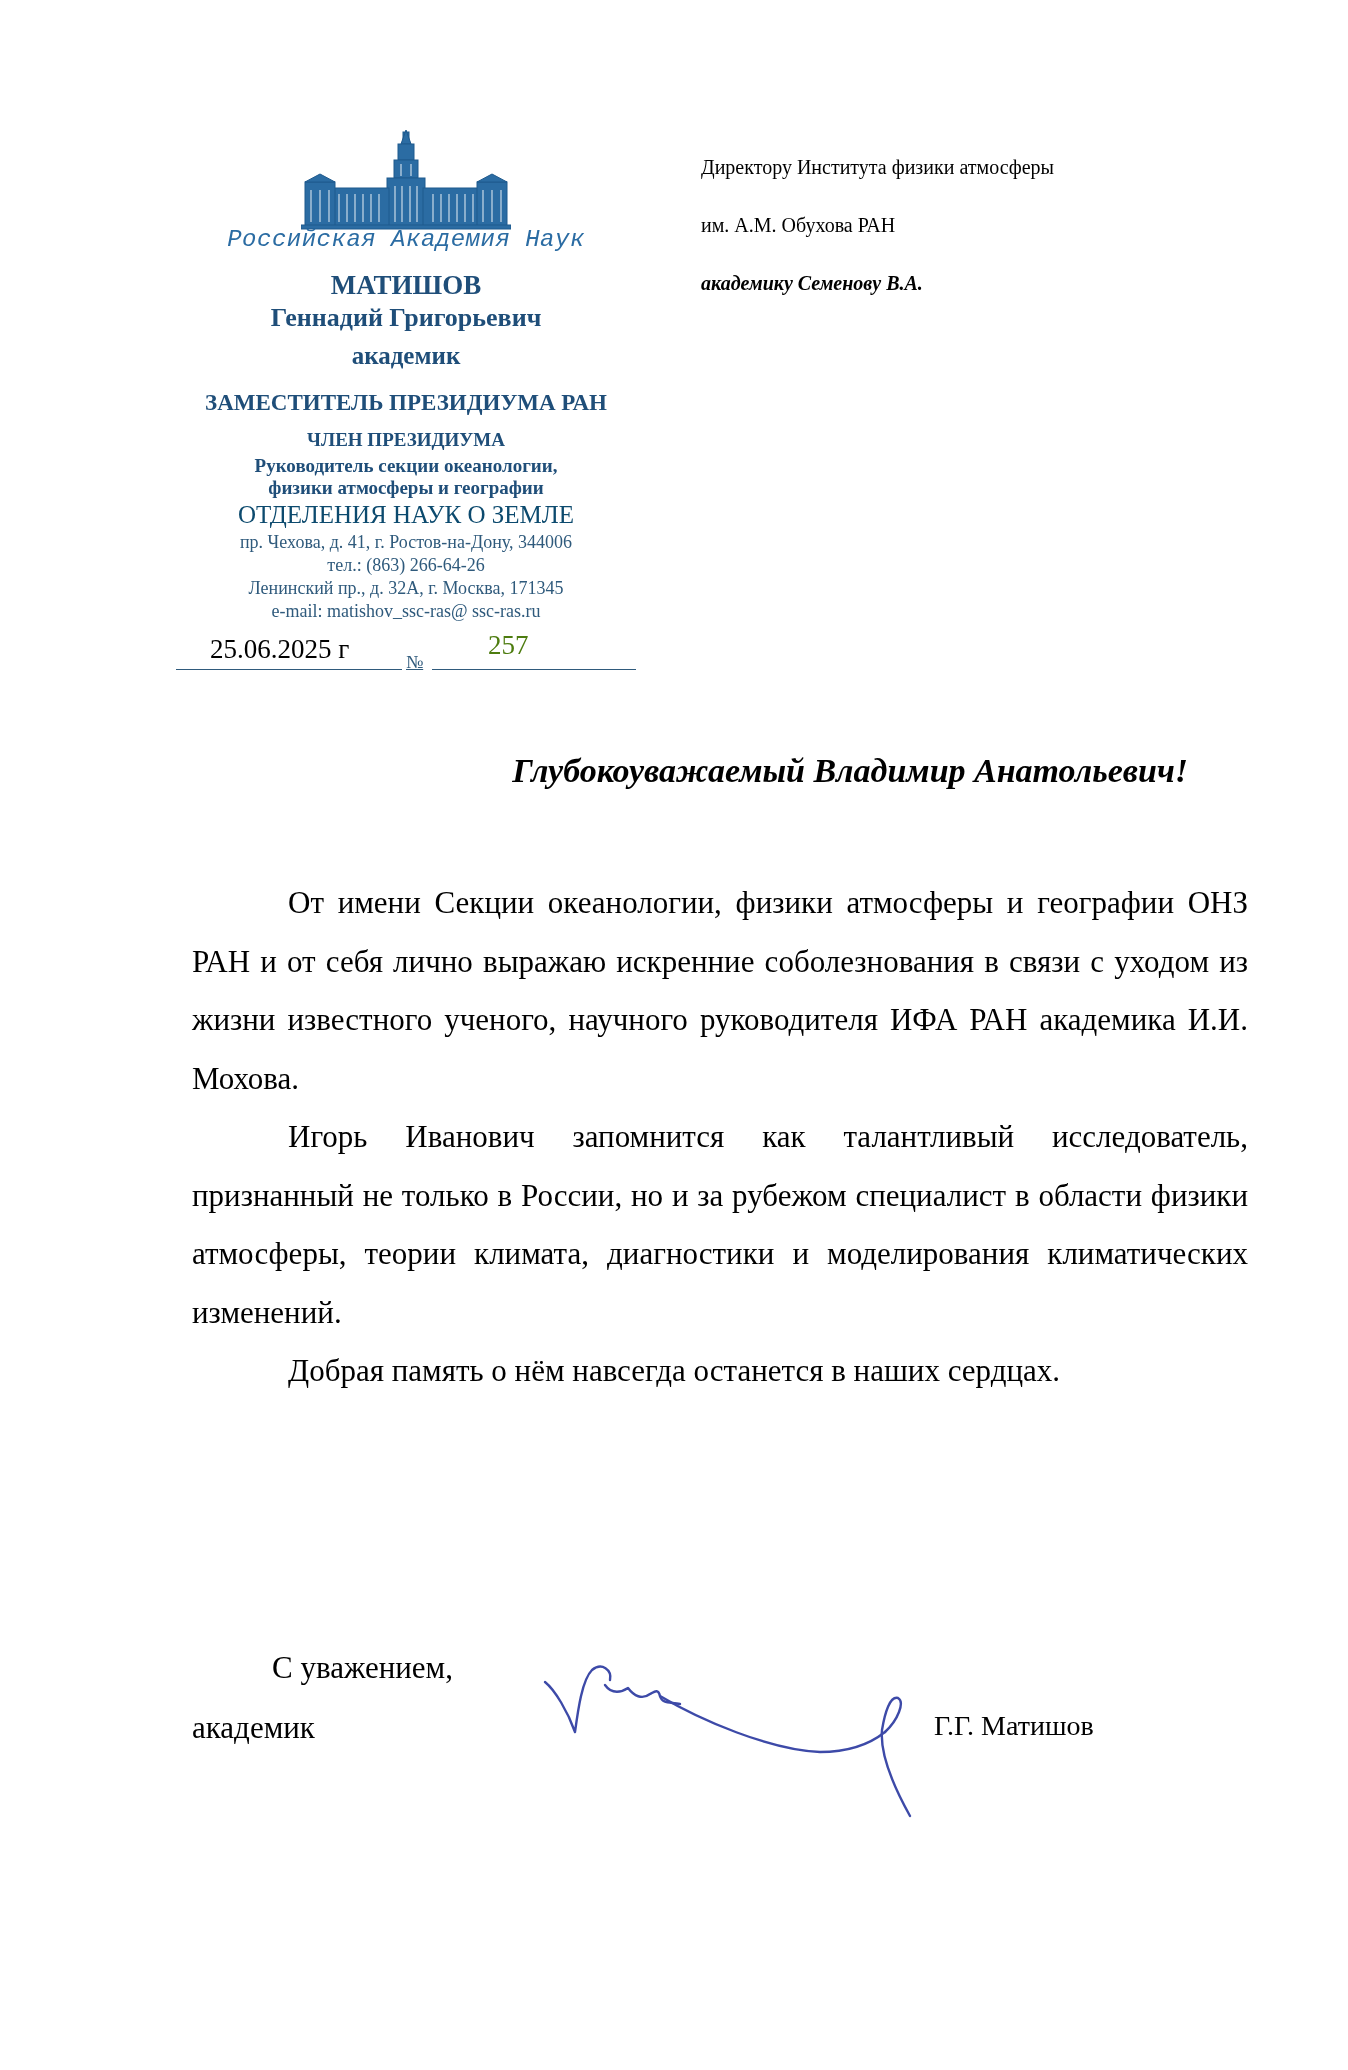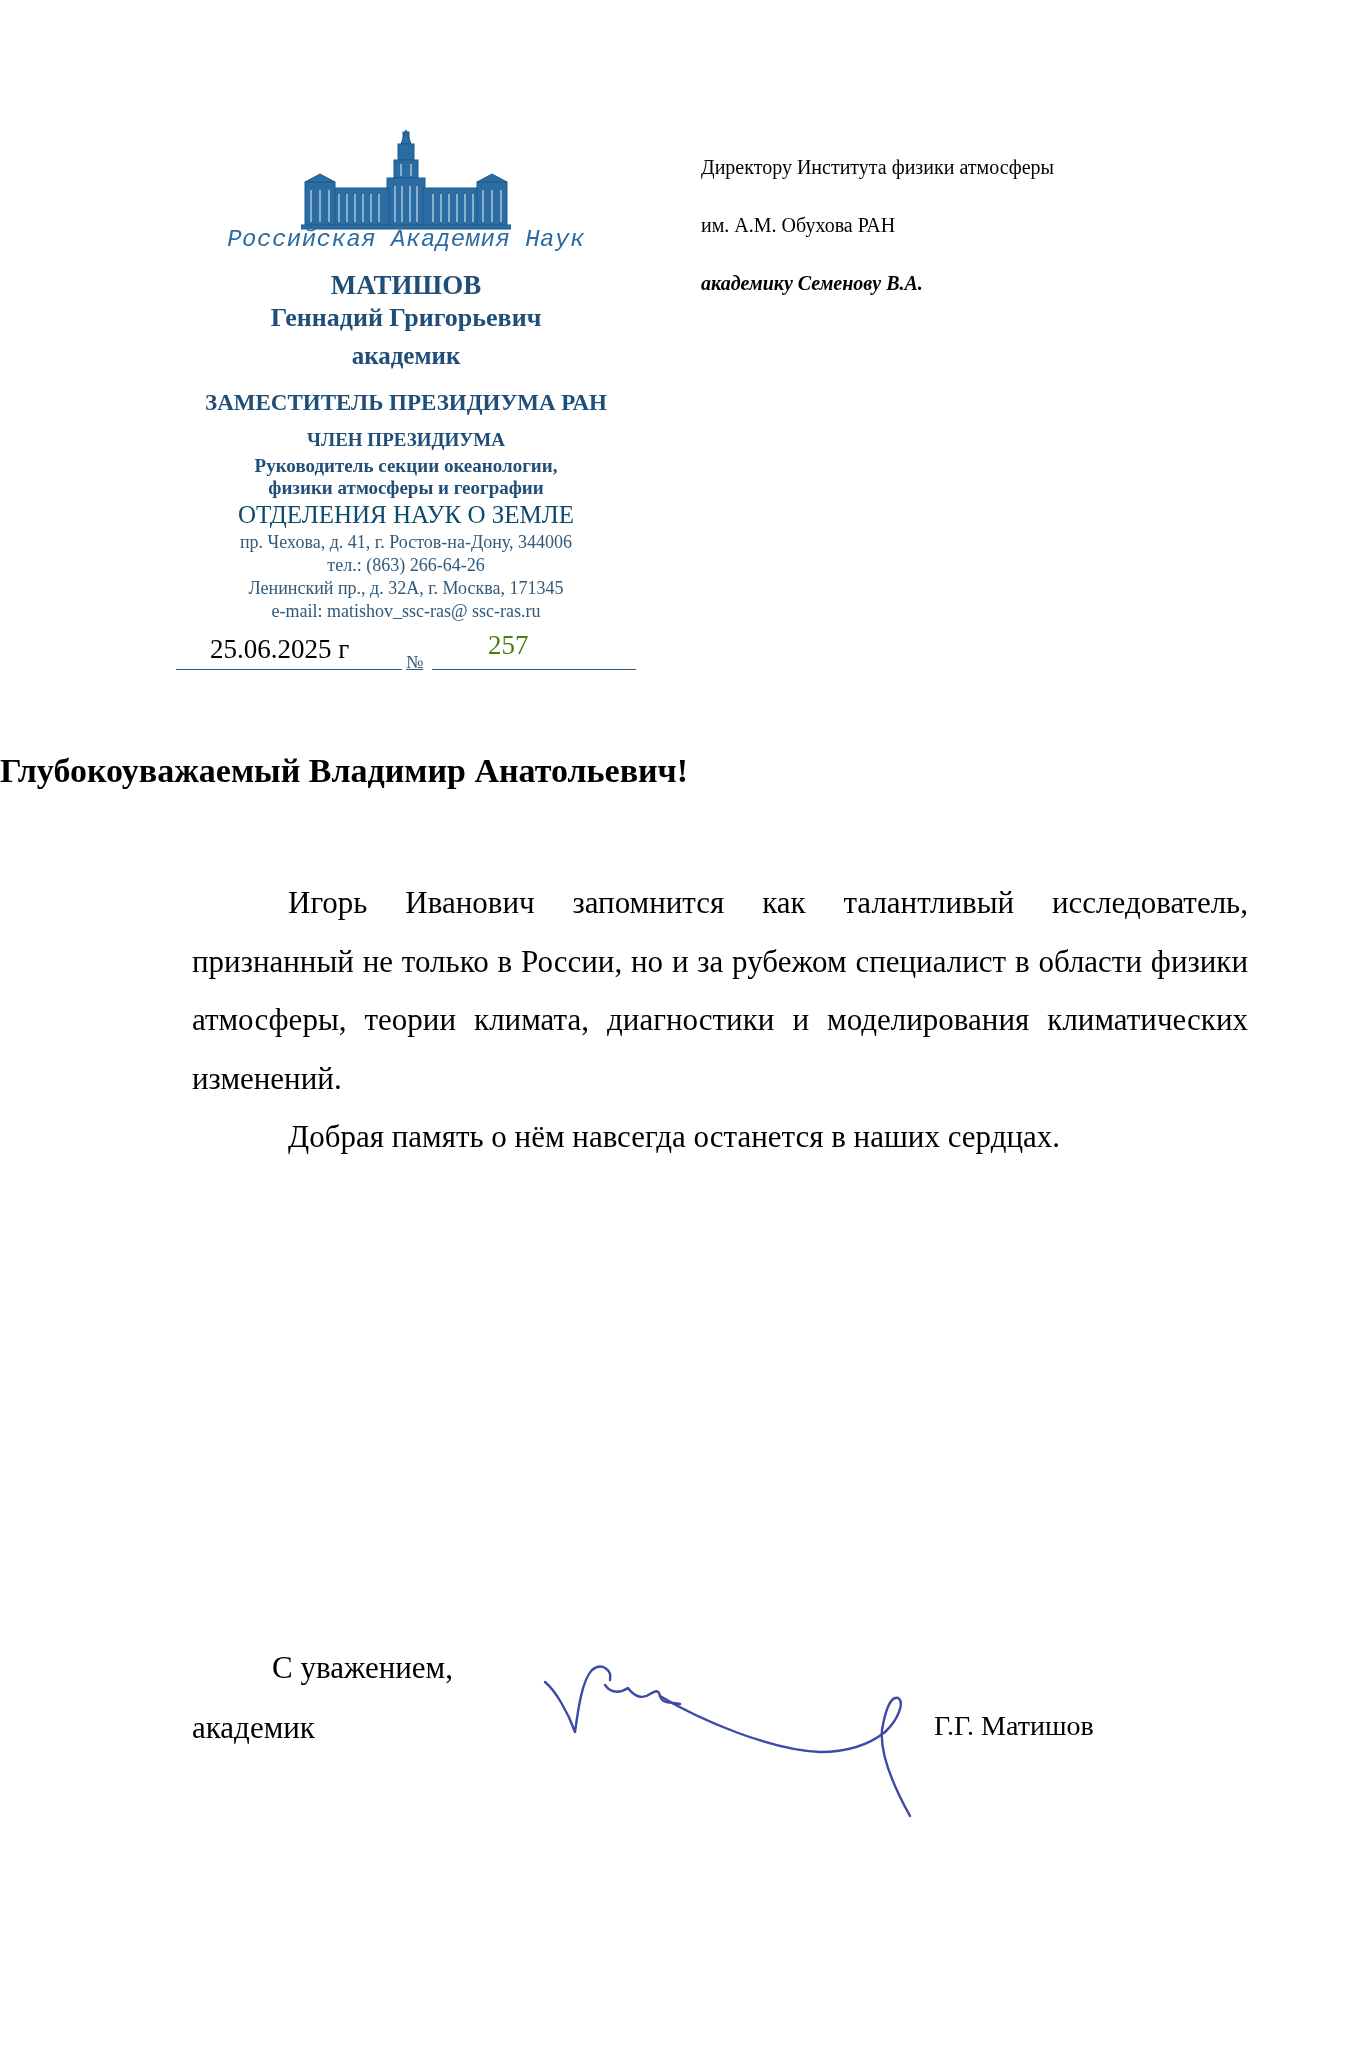--- a/index.html
+++ b/index.html
@@ -25,22 +25,22 @@
   .reg-num { position: absolute; left: 312px; top: -4px; font-size: 27px; color: #4d7c0f; }
   .reg-line-left { position: absolute; left: 0; top: 35px; width: 226px; border-bottom: 1.4px solid #2f5a7c; }
   .reg-line-right { position: absolute; left: 256px; top: 35px; width: 204px; border-bottom: 1.4px solid #2f5a7c; }
   .reg-no { position: absolute; left: 230px; top: 18px; font-size: 18px; color: #2f5a7c; text-decoration: underline; }
 
   
   .addressee { position: absolute; left: 701px; top: 138px; font-size: 20px; line-height: 58px; }
   .addressee .bi { font-weight: bold; font-style: italic; }
 
   
-  .salutation { position: absolute; left: 0; width: 1188px; top: 752px; text-align: left;
-                font-size: 34px; font-weight: bold; }
+  .salutation { position: absolute; left: 0; width: 1188px; top: 752px; text-align: right;
+                font-size: 34px; font-weight: bold; font-style: italic; }
 
   
   .body-text { position: absolute; left: 192px; top: 874px; width: 1056px; font-size: 31px; line-height: 58.5px; }
   .body-text p { margin: 0; text-align: justify; text-indent: 96px; }
   .body-text p.last { text-align: left; }
 
   
   .closing-1 { position: absolute; left: 272px; top: 1650px; font-size: 31px; }
   .closing-2 { position: absolute; left: 192px; top: 1710px; font-size: 31px; }
   .signer { position: absolute; left: 934px; top: 1710px; font-size: 28px; }
@@ -121,20 +121,21 @@
 
 <div class="addressee">
   <div>Директору Института физики атмосферы</div>
   <div>им.  А.М. Обухова РАН</div>
   <div class="bi">академику Семенову В.А.</div>
 </div>
 
 <div class="salutation">Глубокоуважаемый Владимир Анатольевич!</div>
 
 <div class="body-text">
+  <p>От имени Секции океанологии, физики атмосферы и географии ОНЗ РАН и от себя лично выражаю искренние соболезнования в связи с уходом из жизни известного ученого, научного руководителя ИФА РАН академика И.И. Мохова.</p>
   <p>Игорь Иванович запомнится как талантливый исследователь, признанный не только в России, но и за рубежом специалист в области физики атмосферы, теории климата, диагностики и моделирования климатических изменений.</p>
   <p class="last">Добрая память о нём навсегда останется в наших сердцах.</p>
 </div>
 
 <div class="closing-1">С уважением,</div>
 <div class="closing-2">академик</div>
 <div class="signer">Г.Г. Матишов</div>
 
 <svg class="signature" width="460" height="180" viewBox="0 0 460 180">
   <g fill="none" stroke="#3d4aa8" stroke-width="2.4" stroke-linecap="round" stroke-linejoin="round">

